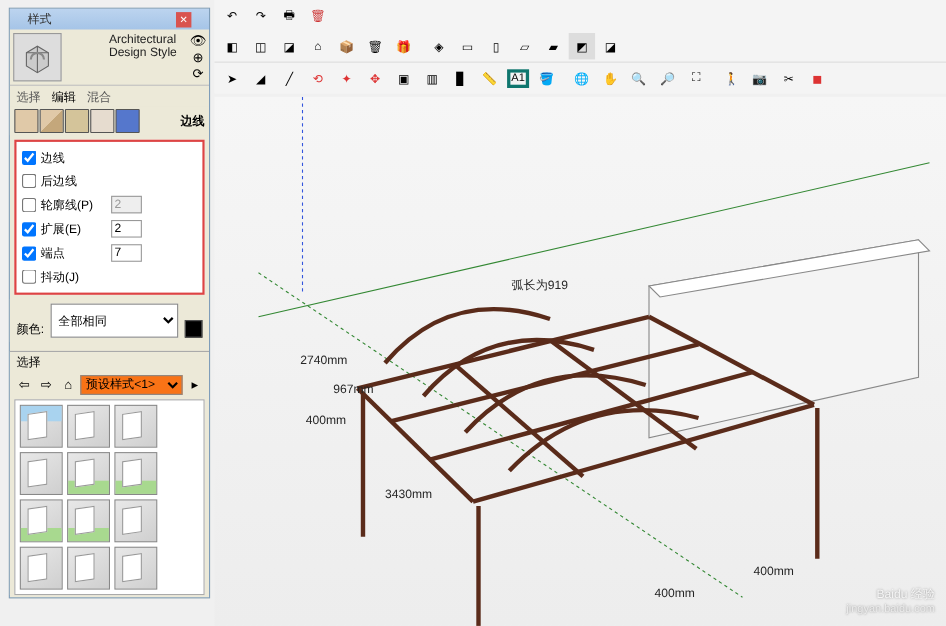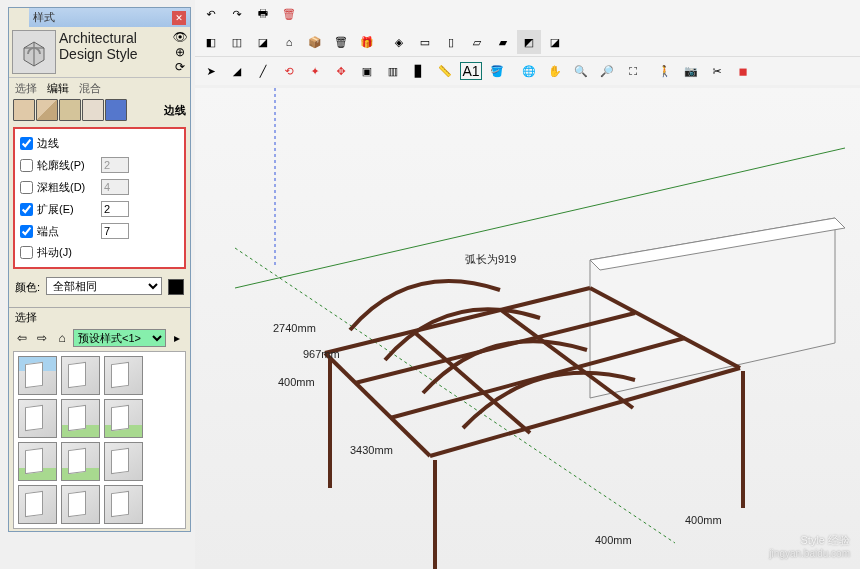--- a/index.html
+++ b/index.html
@@ -4,26 +4,26 @@
 <style>
 * { margin: 0; padding: 0; box-sizing: border-box; font-family: "Microsoft YaHei", Arial, sans-serif; font-size: 11px; }
 body { width: 860px; height: 569px; background: #f0f0f0; overflow: hidden; position: relative; }
 
 .toolbar-area { position: absolute; left: 195px; top: 0; right: 0; background: #f4f4f4; }
 .tb-row { display: flex; align-items: center; gap: 2px; padding: 2px 4px; background: #f4f4f4; }
 .tb-btn { width: 24px; height: 24px; display: flex; align-items: center; justify-content: center; border: 1px solid transparent; cursor: pointer; }
 .tb-sep { width: 4px; height: 22px; }
 
 .panel { position: absolute; left: 8px; top: 7px; width: 183px; background: #ece9d8; border: 1px solid #7f9db9; }
-.panel-title { background: linear-gradient(#bcd4ef, #a5c4e7); padding: 2px 4px; display: flex; justify-content: space-between; align-items: flex-end; font-size: 11px; color: #333; margin-left: 20px; }
+.panel-title { background: linear-gradient(#bcd4ef, #a5c4e7); padding: 2px 16px; display: flex; justify-content: space-between; align-items: flex-end; font-size: 11px; color: #333; }
 .panel-close { width: 14px; height: 14px; background: #d9534f; color: #fff; display: flex; align-items: center; justify-content: center; font-size: 9px; cursor: pointer; }
 .panel-head { display: flex; padding: 3px; gap: 3px; background: #ece9d8; }
 .thumb { width: 44px; height: 44px; background: #ddd; border: 1px solid #999; display: flex; align-items: center; justify-content: center; }
 .head-txt { flex: 1; font-size: 10px; color: #222; overflow: hidden; }
-.head-main { font-size: 14px; margin-bottom: 1px; }
+.head-main { font-size: 11px; margin-bottom: 1px; margin-left: 40px; }
 .head-icons { width: 14px; display: flex; flex-direction: column; gap: 1px; }
 .mini-ico { width: 14px; height: 14px; font-size: 12px; display: flex; align-items: center; justify-content: center; cursor: pointer; }
 
 .tabs { display: flex; align-items: baseline; gap: 10px; padding: 2px 6px 0 6px; background: #ece9d8; border-top: 1px solid #c0c0c0; }
 .tab { font-size: 11px; color: #555; cursor: pointer; padding: 1px 0; }
 .tab.active { color: #000; }
 
 .swatch-row { display: flex; gap: 0; padding: 2px 4px; background: #ece9d8; align-items: center; }
 .sw { width: 22px; height: 22px; border: 1px solid #555; border-radius: 1px; margin-right: 1px; cursor: pointer; }
 .sw1 { background: #e0c9a8; }
@@ -34,28 +34,28 @@
 .sec-label { margin-left: auto; font-size: 11px; font-weight: bold; }
 
 .edge-box { margin: 4px; padding: 4px 3px; border: 2px solid #d44; background: #fff; }
 .erow { display: flex; align-items: center; padding: 3px 2px; gap: 4px; }
 .erow input[type=checkbox] { width: 13px; height: 13px; }
 .erow .lbl { flex: 0 0 60px; }
 .erow .num { width: 28px; height: 16px; border: 1px solid #999; padding: 0 2px; font-size: 11px; text-align: left; }
 .erow .num[disabled] { background: #eee; color: #999; }
 
 .color-row { display: flex; align-items: flex-end; gap: 6px; padding: 4px 6px; background: #ece9d8; }
-.color-sel { flex: 1; height: 18px; border: 1px solid #888; background: #fff; font-size: 11px; padding: 0 2px; }
+.color-sel { flex: 1; height: 31px; border: 1px solid #888; background: #fff; font-size: 11px; padding: 0 2px; }
 .color-sw { width: 16px; height: 16px; background: #000; border: 1px solid #555; }
 
 .sel-section { background: #ece9d8; border-top: 1px solid #aaa; margin-top: 8px; }
 .sel-title { padding: 2px 6px; font-size: 11px; }
 .sel-nav { display: flex; align-items: center; gap: 2px; padding: 2px 4px; }
 .nav-btn { width: 18px; height: 18px; display: flex; align-items: center; justify-content: center; font-size: 12px; cursor: pointer; }
-.sel-combo { flex: 1; height: 18px; border: 1px solid #888; background: #86efac; font-size: 11px; }
+.sel-combo { flex: 1; height: 18px; border: 1px solid #888; background: #f97316; font-size: 11px; }
 
 .grid { display: flex; flex-wrap: wrap; gap: 4px; padding: 4px; background: #fff; border: 1px solid #aaa; margin: 2px 4px; }
 .gcell { width: 39px; height: 39px; background: linear-gradient(145deg, #e8e8e8, #cfcfcf); border: 1px solid #888; position: relative; cursor: pointer; }
 .gcell::after { content: ""; position: absolute; left: 6px; top: 6px; width: 16px; height: 22px; background: #fff; border: 1px solid #999; transform: skewY(-8deg); }
 .gcell.green::before { content:""; position: absolute; left:0; right:0; bottom:0; height: 12px; background: #a8d98f; }
 .gcell.blue::before { content:""; position: absolute; left:0; right:0; top:0; height: 14px; background: #a9d3ef; }
 
 .viewport { position: absolute; left: 195px; top: 88px; right: 0; bottom: 0; background: linear-gradient(#f6f6f6, #ededed); overflow: hidden; }
 .watermark { position: absolute; right: 10px; bottom: 10px; color: rgba(255,255,255,0.85); font-size: 18px; text-shadow: 0 0 2px #888; text-align: right; font-family: Arial; }
 .watermark .sub { font-size: 10px; color: rgba(240,240,240,0.9); padding-left: 40px; }
@@ -102,21 +102,21 @@
         <span style="color:#d33">✦</span>
       </div>
     <div class="tb-btn">
         <span style="color:#d33">✥</span>
       </div>
     <div class="tb-btn">▣</div>
     <div class="tb-btn">▥</div>
     <div class="tb-btn">▊</div>
     <div class="tb-btn">📏</div>
     <div class="tb-btn">
-        <span style="font-size:14px;border:1px solid #0f766e;padding:0 1px">A1</span>
+        <span style="font-size:10px;border:3px solid #0f766e;padding:0 1px">A1</span>
       </div>
     <div class="tb-btn">🪣</div>
     <div class="tb-sep"></div>
     <div class="tb-btn">
         <span style="color:#3a7">🌐</span>
       </div>
     <div class="tb-btn">✋</div>
     <div class="tb-btn">🔍</div>
     <div class="tb-btn">🔎</div>
     <div class="tb-btn">⛶</div>
@@ -169,27 +169,26 @@
     <span class="sec-label">边线</span>
   </div>
 
   <div class="edge-box">
     <div class="erow">
       <input type="checkbox" checked="" style="">
       <span class="lbl">边线</span>
     </div>
     <div class="erow">
       <input type="checkbox" style="">
+      <span class="lbl">后边线</span>
+    </div>
+    <div class="erow">
+      <input type="checkbox" style="">
       <span class="lbl">轮廓线(P)</span>
       <input class="num" disabled="" value="2" style="">
-    </div>
-    <div class="erow">
-      <input type="checkbox" style="">
-      <span class="lbl">深粗线(D)</span>
-      <input class="num" disabled="" value="4" style="">
     </div>
     <div class="erow">
       <input type="checkbox" checked="" style="">
       <span class="lbl">扩展(E)</span>
       <input class="num" value="2" style="">
     </div>
     <div class="erow">
       <input type="checkbox" checked="" style="">
       <span class="lbl">端点</span>
       <input class="num" value="7" style="">
@@ -269,16 +268,16 @@
 
   <div class="dim" style="left:270px; top:148px">弧长为919</div>
   <div class="dim" style="left:83px; top:272px">400mm</div>
   <div class="dim" style="left:108px; top:244px">967mm</div>
   <div class="dim" style="left:78px; top:218px">2740mm</div>
   <div class="dim" style="left:155px; top:340px">3430mm</div>
   <div class="dim" style="left:400px; top:430px">400mm</div>
   <div class="dim" style="left:490px; top:410px">400mm</div>
 
   <div class="watermark">
-    <div>Style 经验</div>
+    <div>Baidu 经验</div>
     <div class="sub">jingyan.baidu.com</div>
   </div>
 </div>
 
 </body></html>

